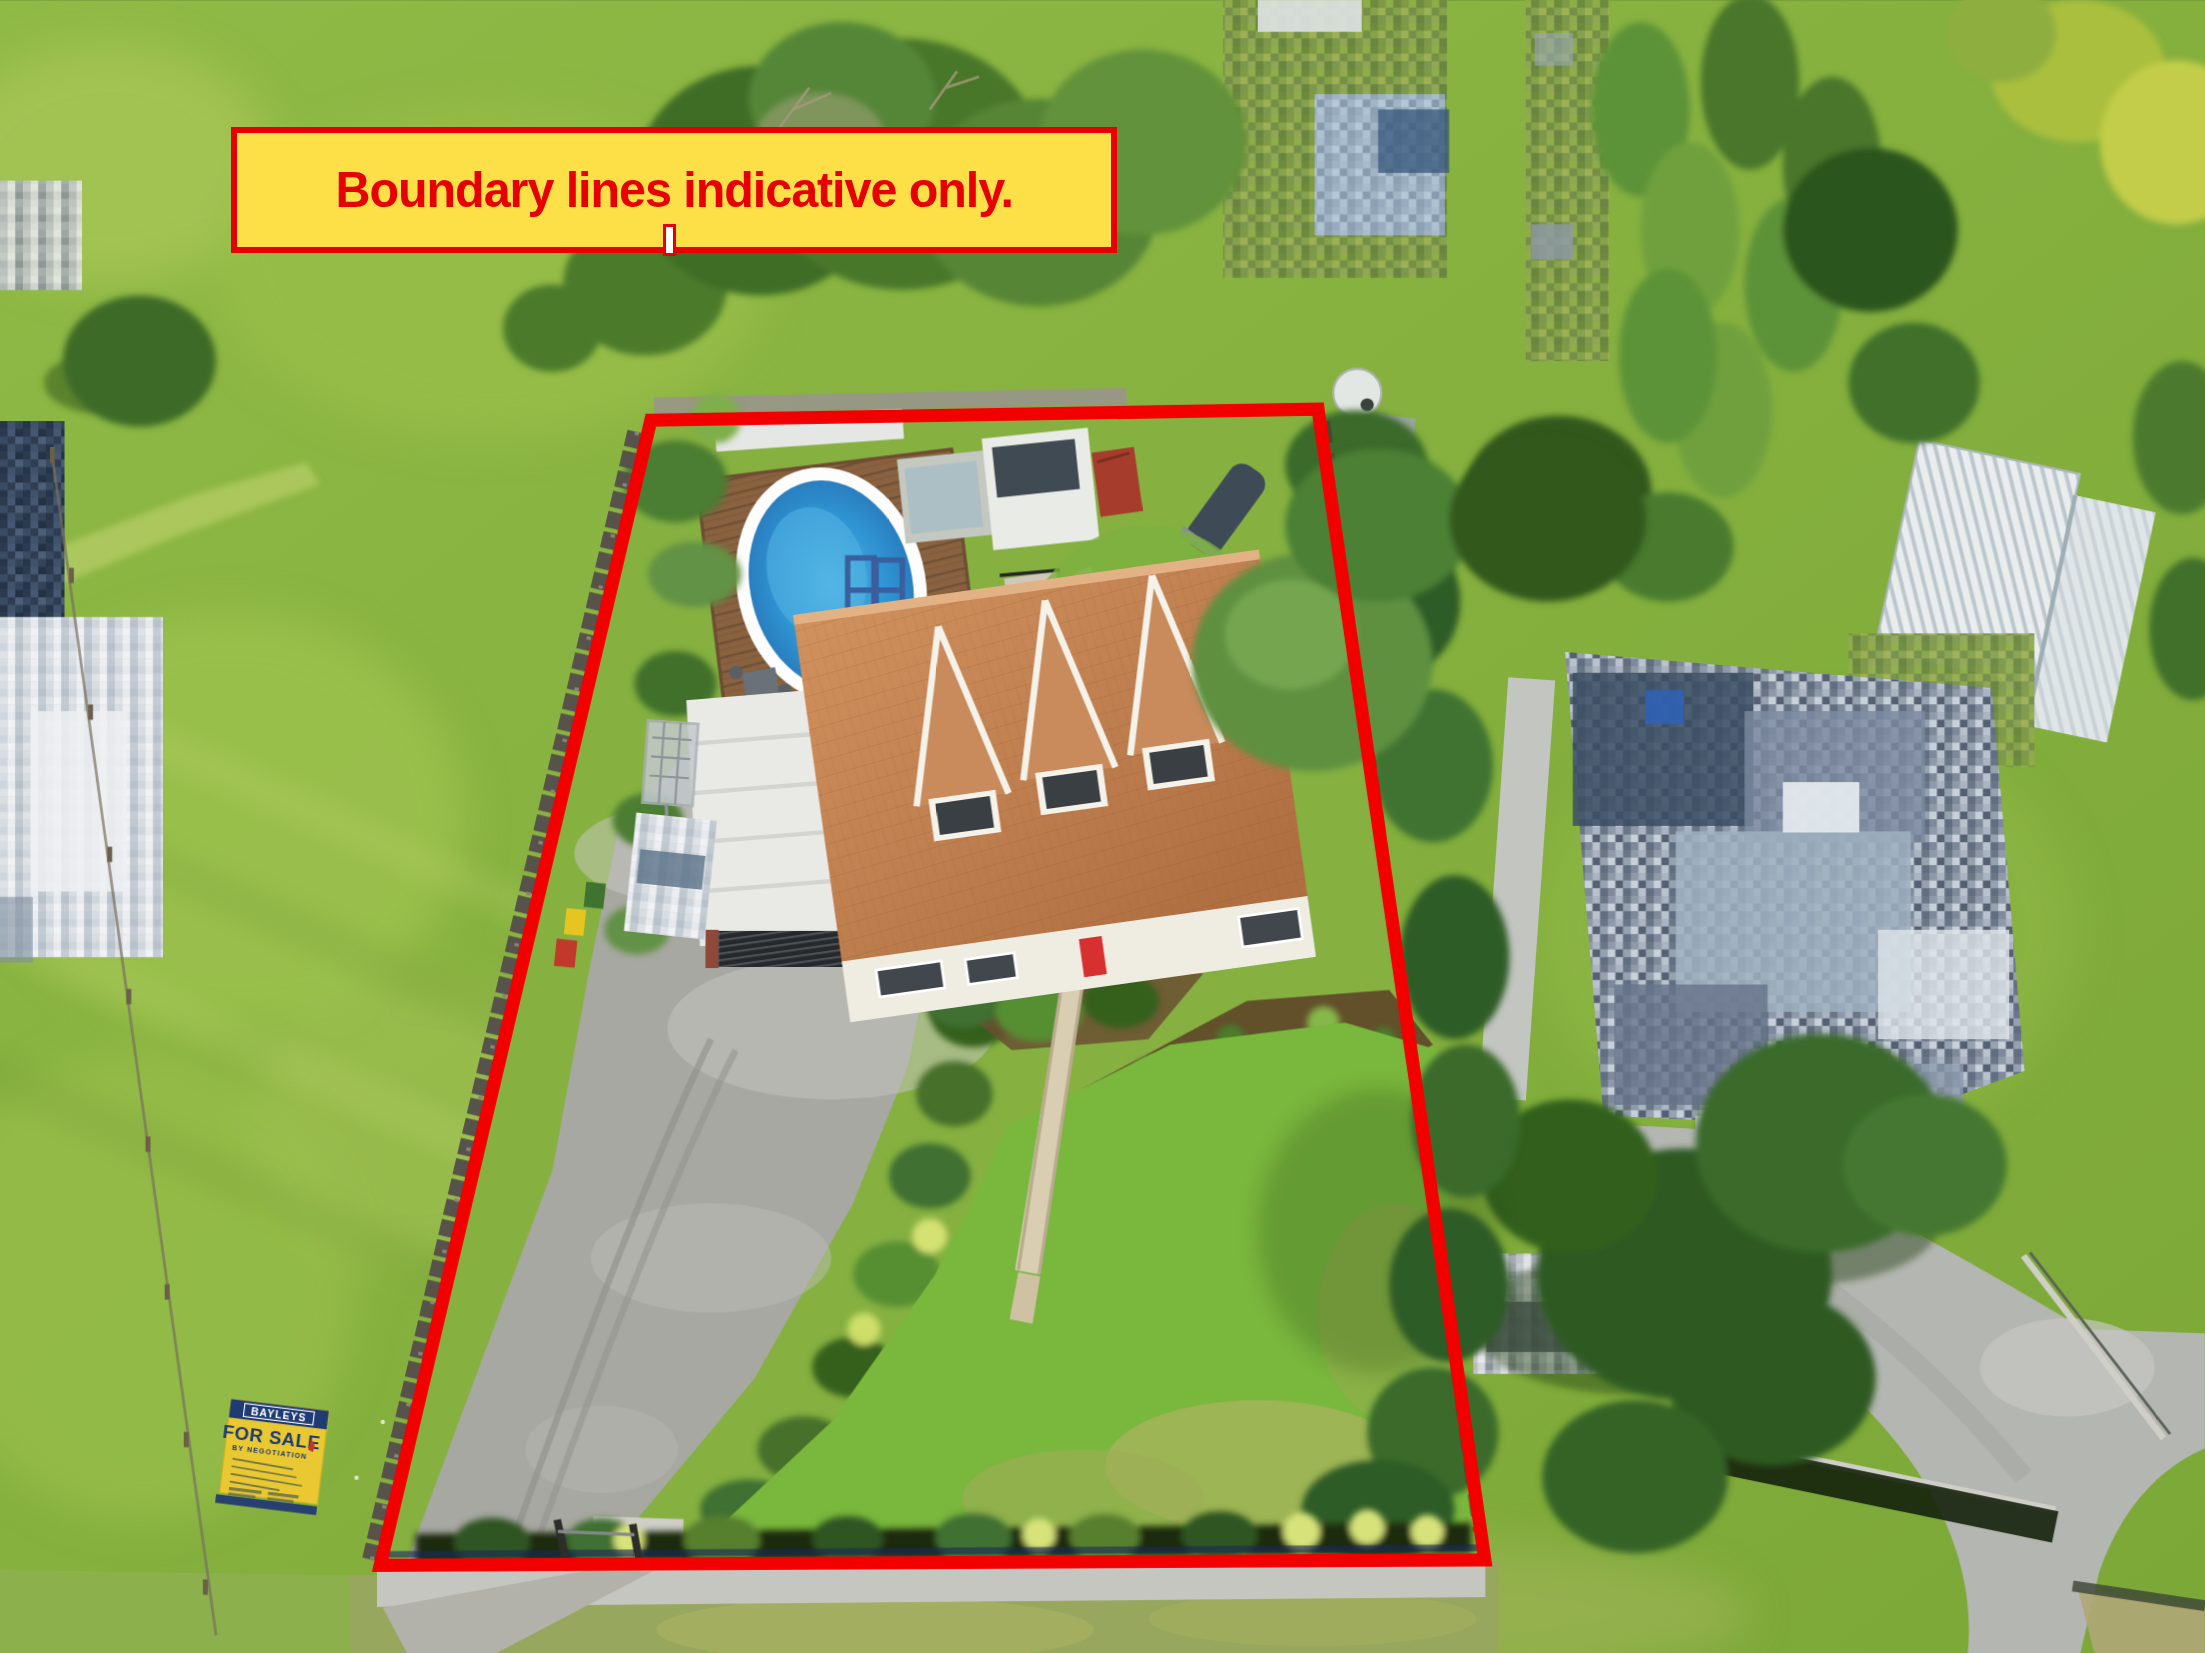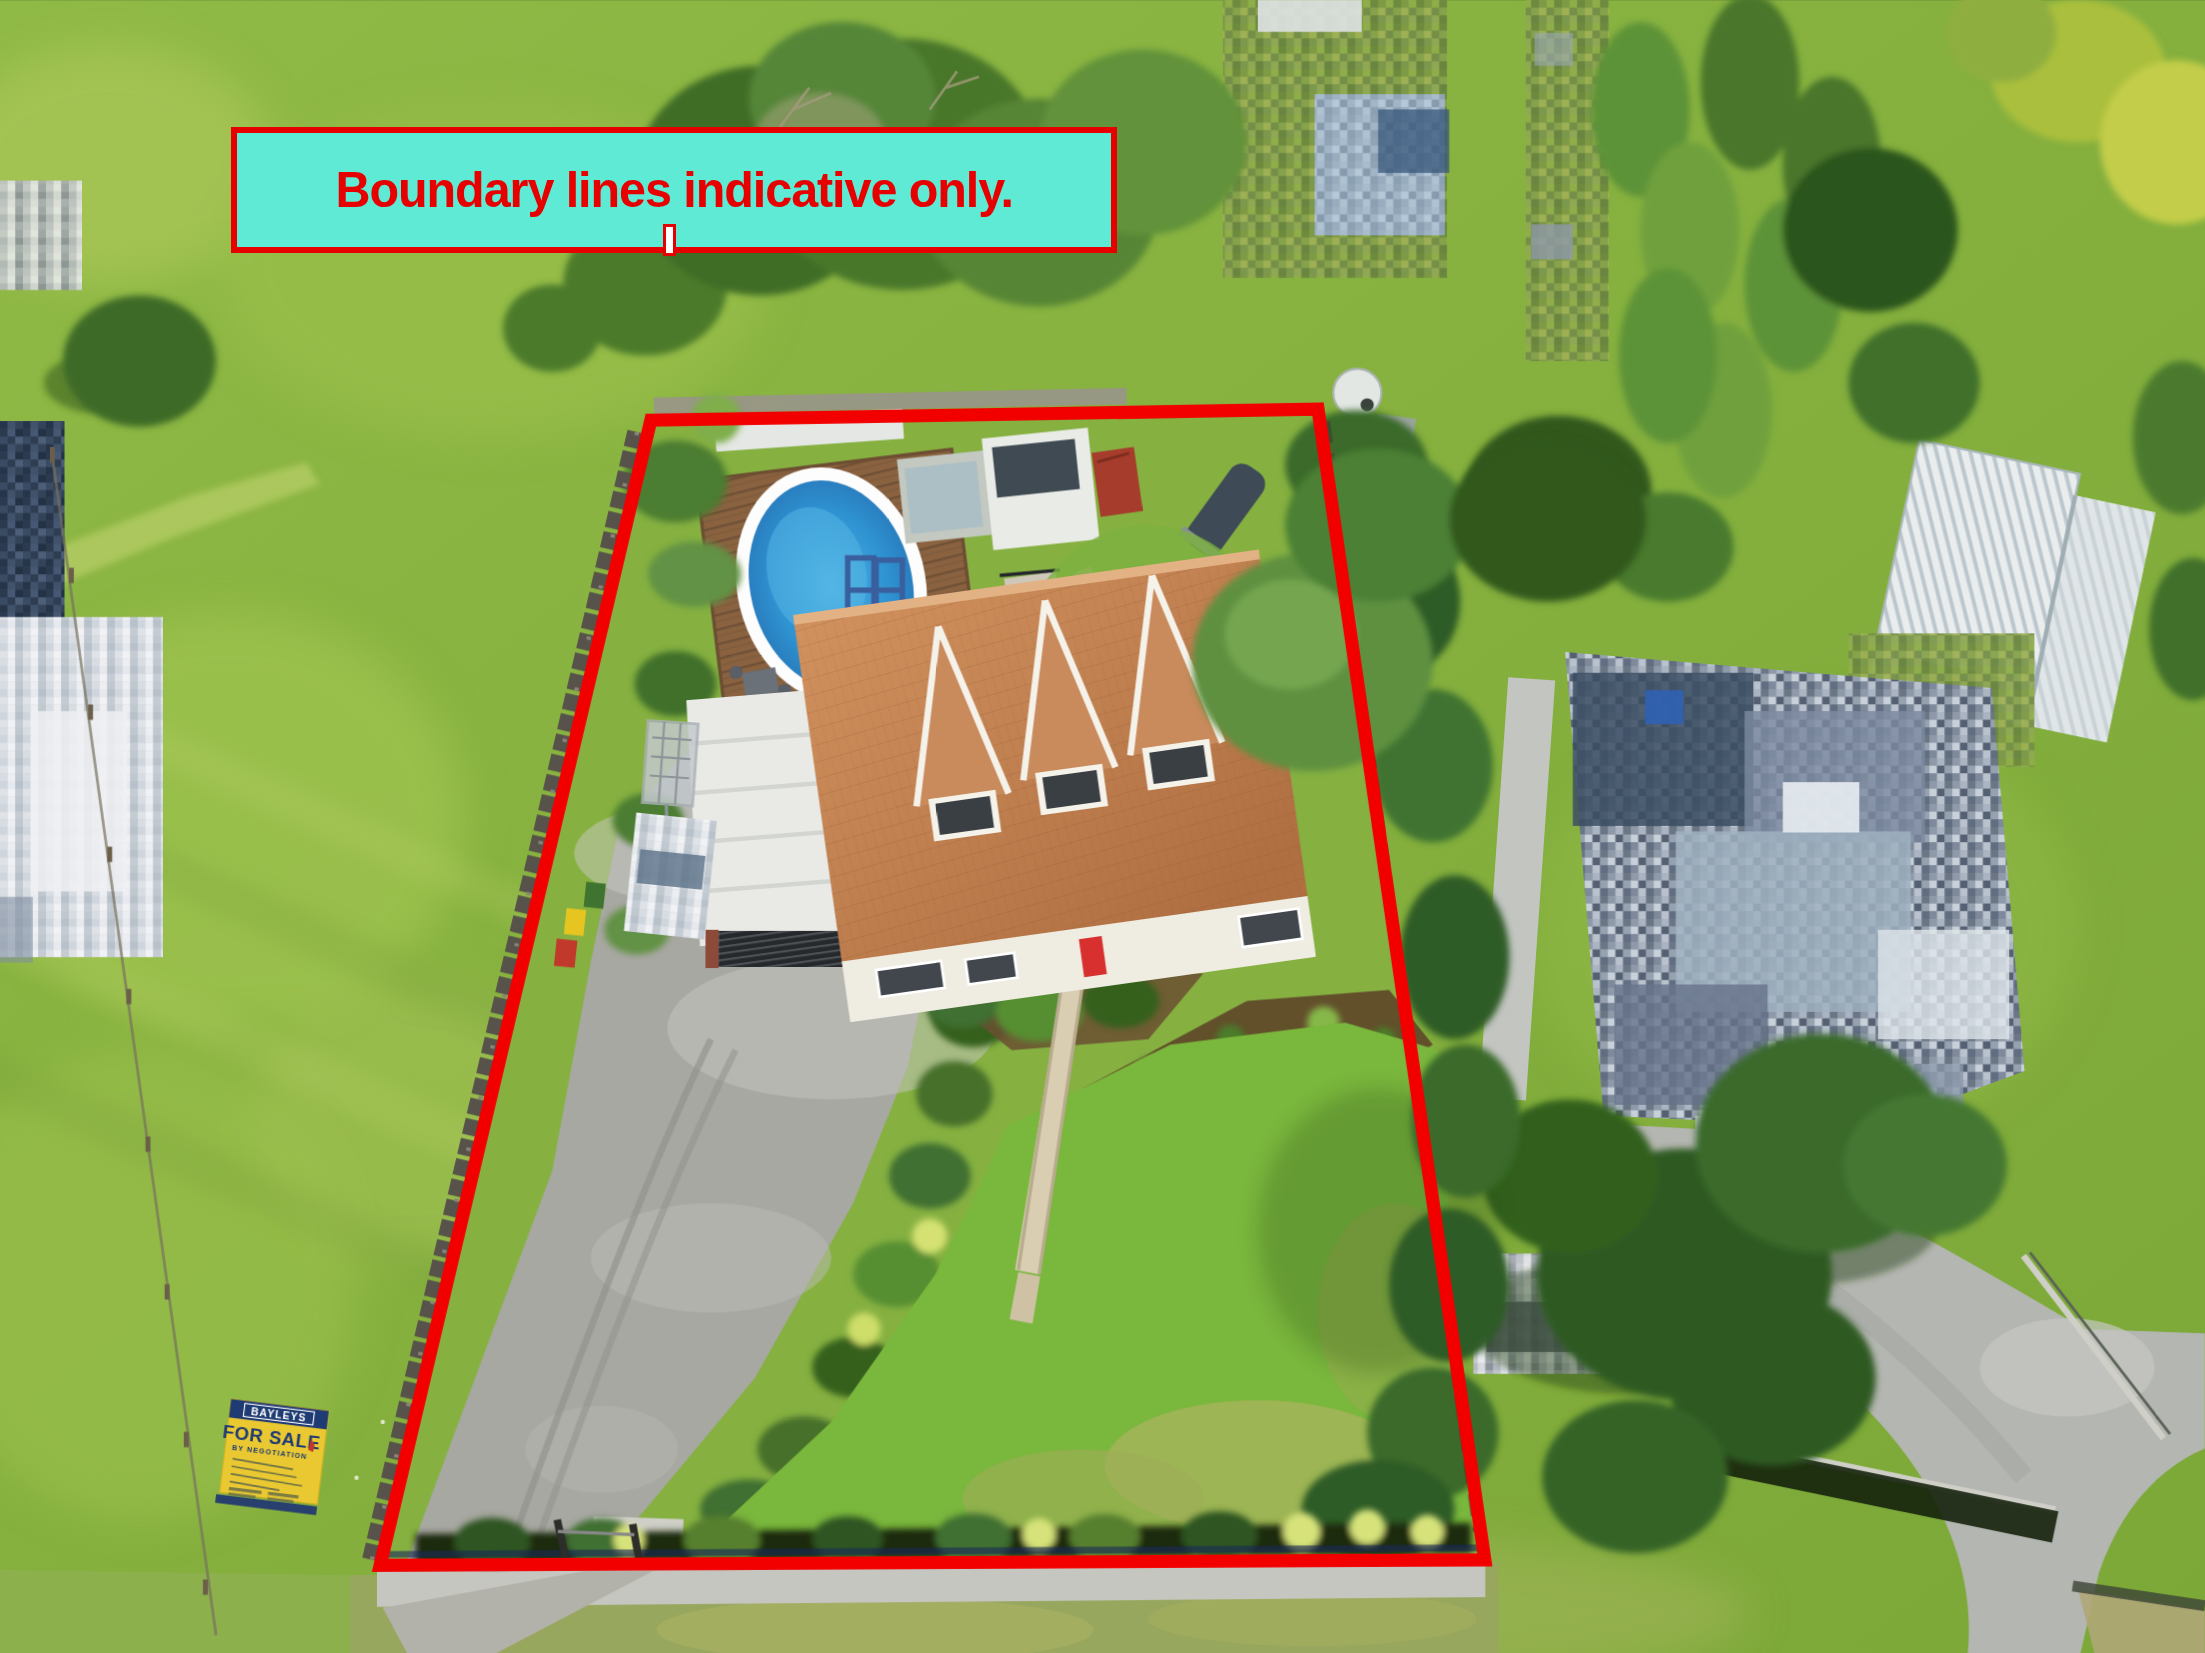--- a/index.html
+++ b/index.html
@@ -1,18 +1,18 @@
 <!DOCTYPE html>
 <html style="font-size:8.8px"><head>
 <meta charset="utf-8">
 <style>
   html,body{margin:0;padding:0;background:#1c1c1c}
   #stage{position:relative;width:2205px;height:1654px;overflow:hidden;font-family:"Liberation Sans",sans-serif}
   #scene{position:absolute;left:0;top:0;width:2205px;height:1654px}
-  #banner{position:absolute;left:231px;top:127px;width:886px;height:126px;background:#5eead4;
+  #banner{position:absolute;left:231px;top:127px;width:886px;height:126px;background:#fde047;
           border:6px solid #e60000;box-sizing:border-box;display:flex;align-items:center;justify-content:center}
   #banner .txt{color:#e60000;font-weight:bold;font-size:50px;letter-spacing:-1.1px;transform:scaleX(.97);white-space:nowrap}
   #glyph{position:absolute;left:426px;top:91px;width:13px;height:32px;background:#ffffff;border:3.3px solid #e60000;box-sizing:border-box}
 </style>
 </head>
 <body>
 
 <div id="stage">
 <svg id="scene" viewBox="0 0 4032 3024" xmlns="http://www.w3.org/2000/svg">
 <defs>

